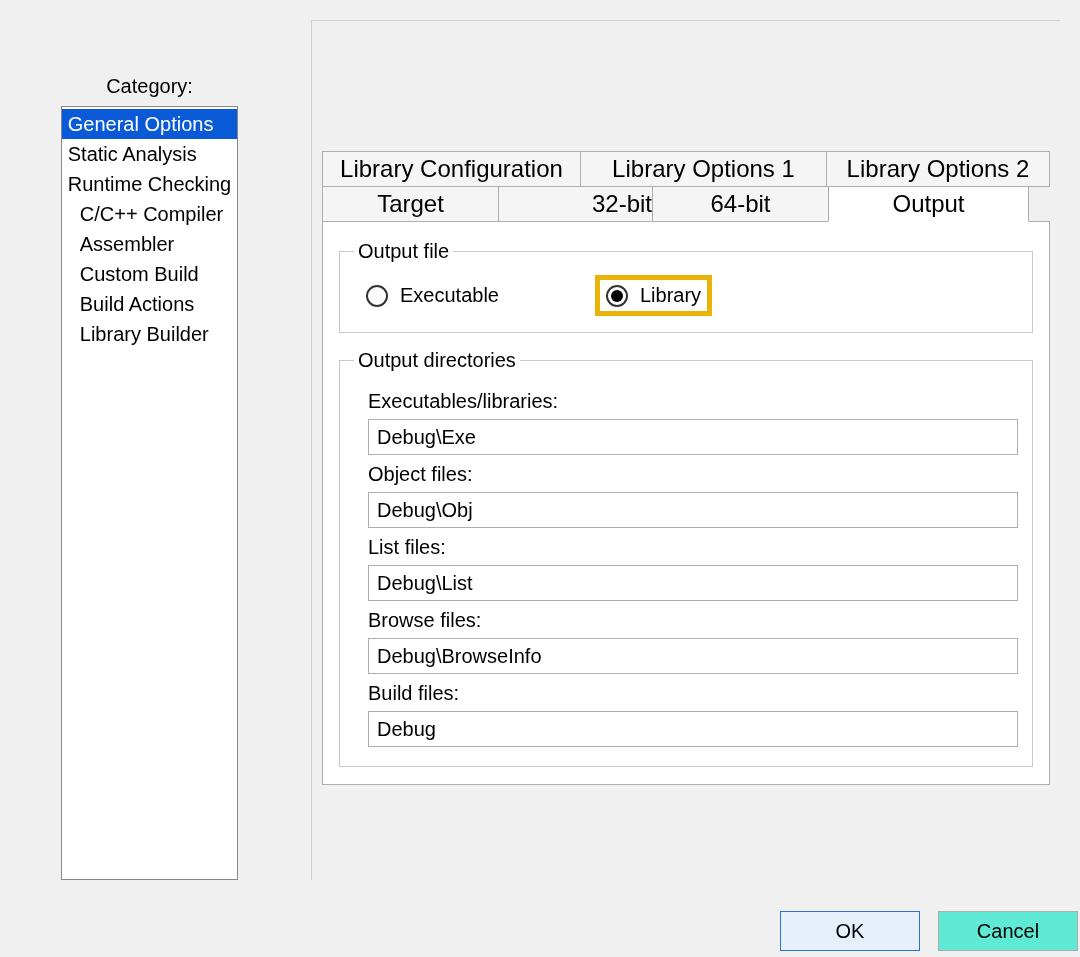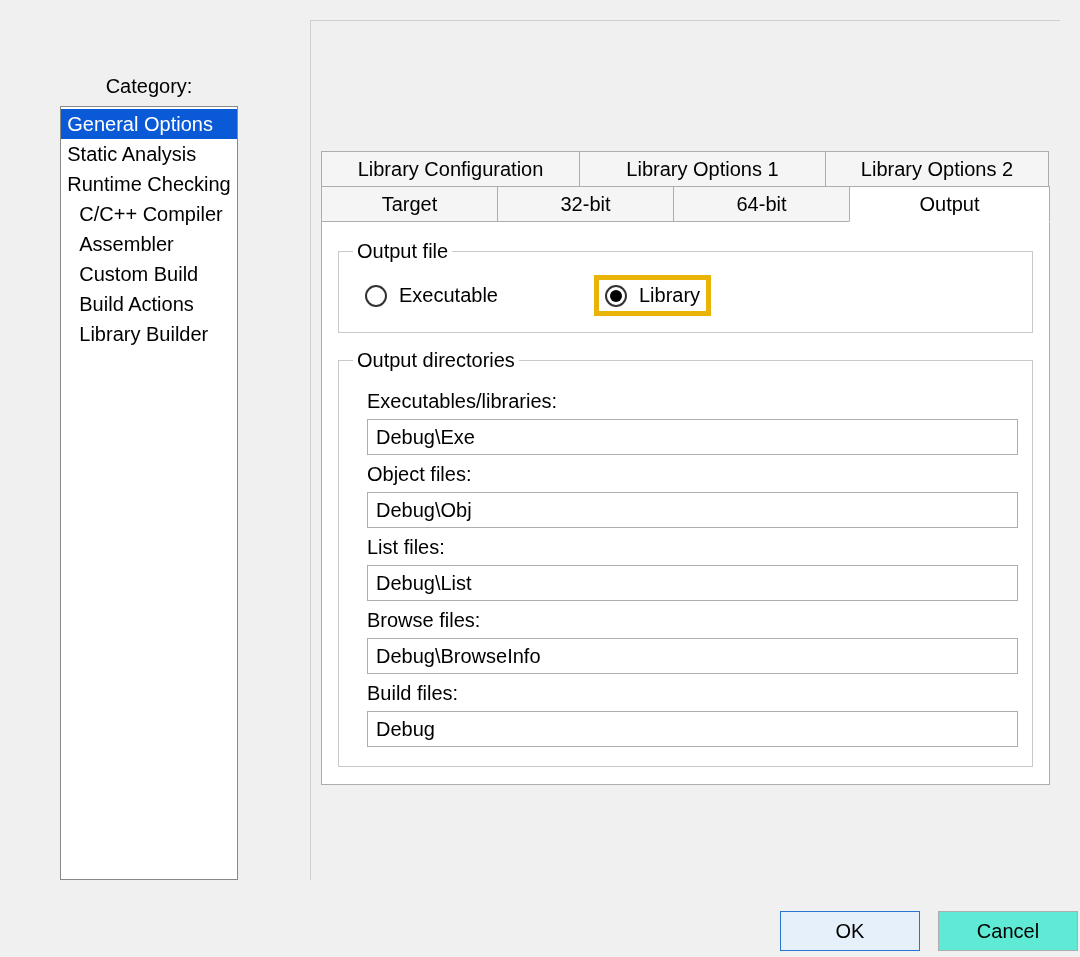--- a/index.html
+++ b/index.html
@@ -61,21 +61,21 @@
     }
     .tabrow {
       display: flex;
     }
     .tab {
       border: 1px solid #adadad;
       background: #f5f5f5;
       text-align: center;
       height: 36px;
       line-height: 34px;
-      font-size: 20px;
+      font-size: 24px;
       position: relative;
     }
     .tabrow.upper .tab:not(:first-child) { margin-left: -1px; }
     .tabrow.lower .tab:not(:first-child) { margin-left: -1px; }
     .tabrow.lower { margin-top: -1px; }
     .tab.active {
       background: #fff;
       border-bottom-color: #fff;
       z-index: 2;
     }
@@ -182,21 +182,21 @@
 
     <div class="main-col">
       <div class="tabs">
         <div class="tabrow upper" id="tabrow-upper">
             <div class="tab" style="width: 259px;">Library Configuration</div>
             <div class="tab" style="width: 247px;">Library Options 1</div>
             <div class="tab" style="width: 224px;">Library Options 2</div>
           </div>
         <div class="tabrow lower" id="tabrow-lower">
             <div class="tab" style="width: 177px;">Target</div>
-            <div class="tab" style="width: 177px;">32-bit</div>
+            <div class="tab" style="width: 155px; text-align: right;">32-bit</div>
             <div class="tab" style="width: 177px;">64-bit</div>
             <div class="tab active" style="width: 201px;">Output</div>
           </div>
       </div>
 
       <div class="tabpanel">
 
         <fieldset class="group">
           <legend>Output file</legend>
           <div class="radio-row">

